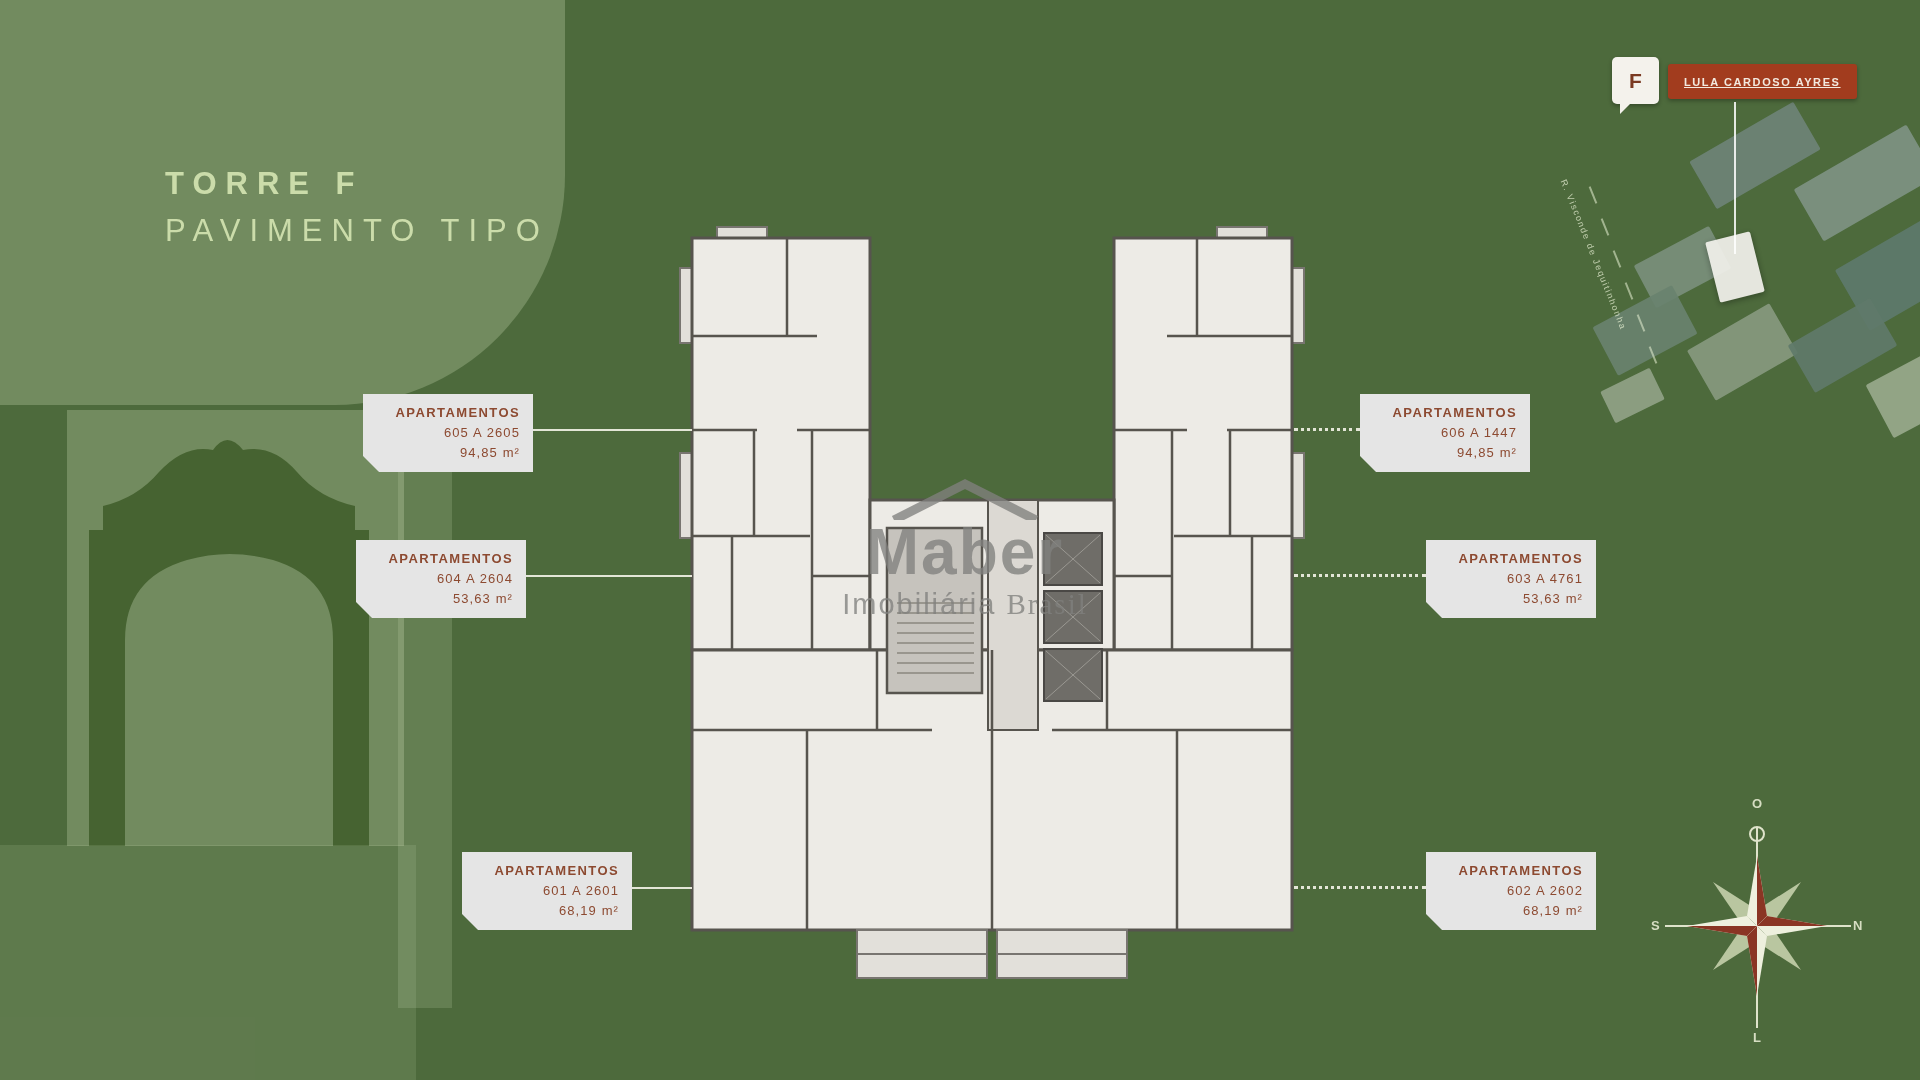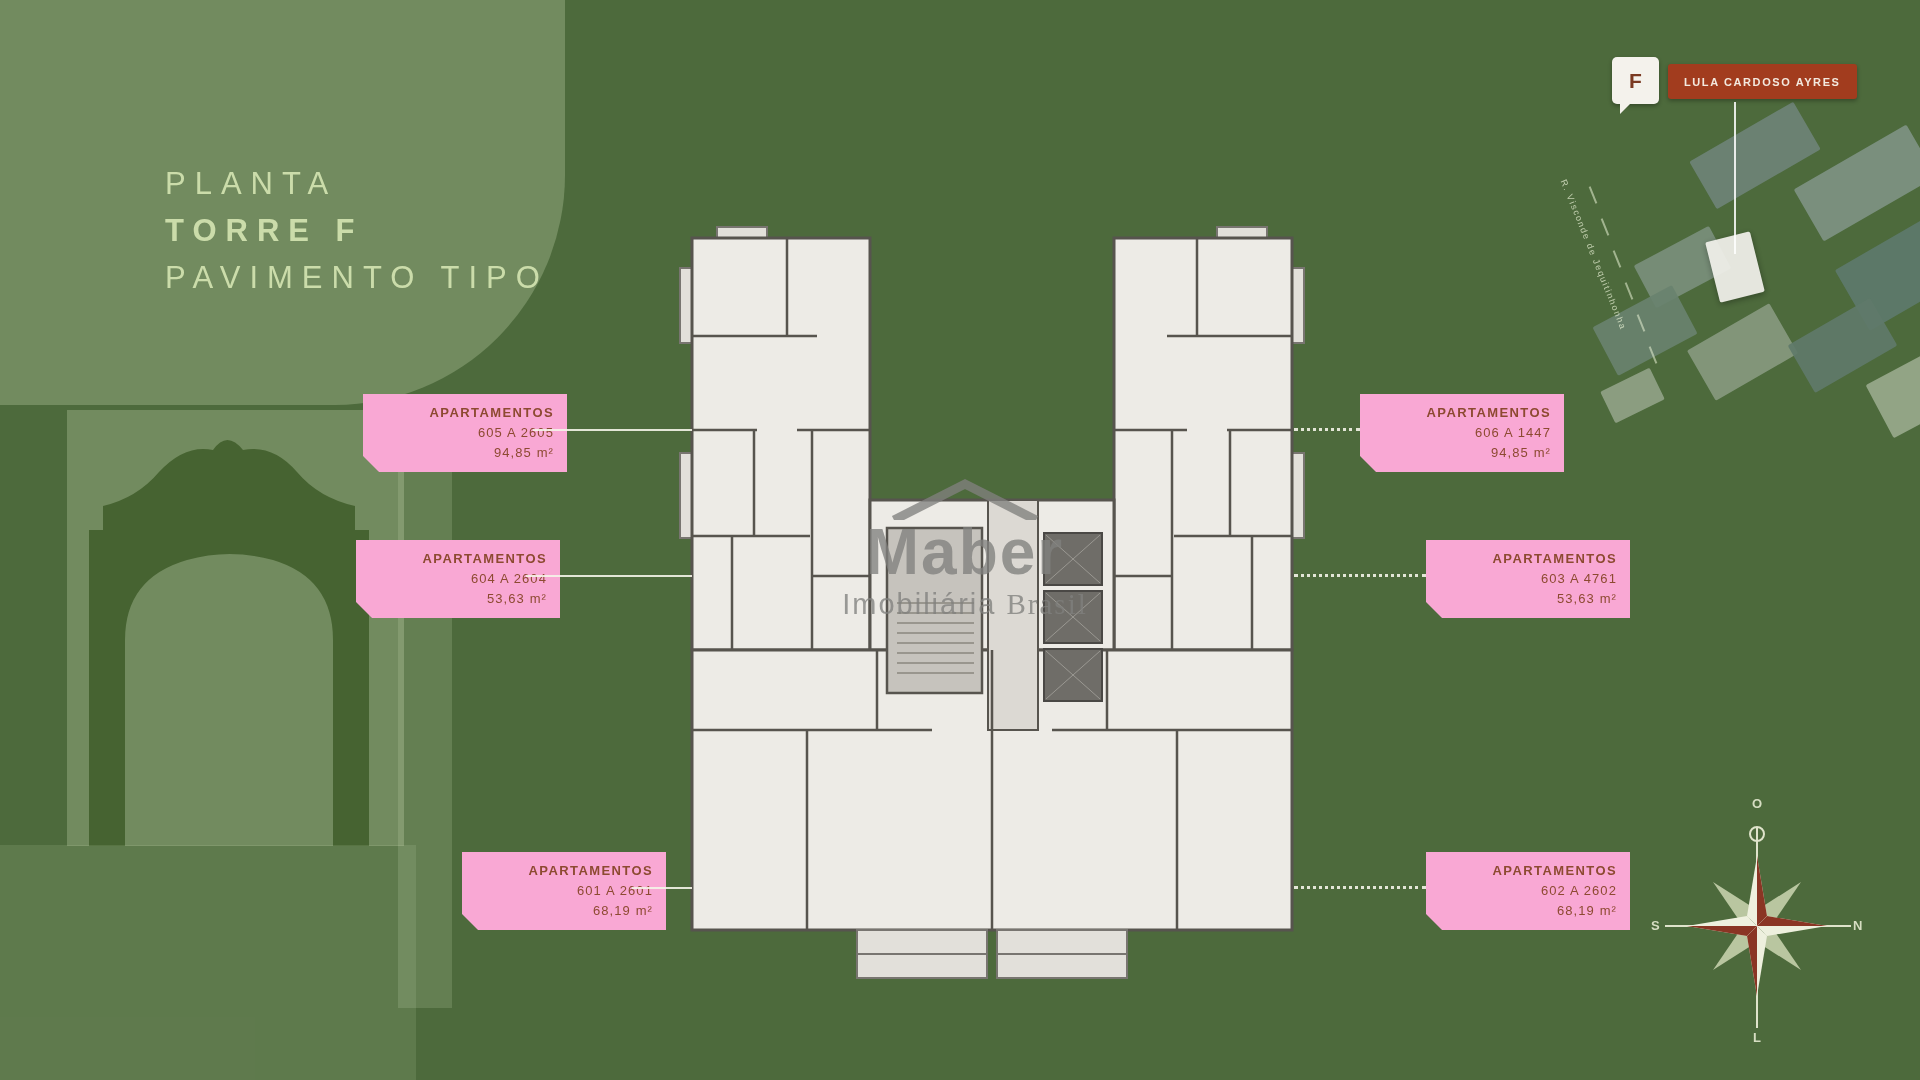--- a/index.html
+++ b/index.html
@@ -26,38 +26,38 @@
   .plan-wrap svg { width:100%; height:100%; display:block; }
 
   
   .watermark { position:absolute; left:780px; top:478px; width:370px; text-align:center; color:rgba(128,128,125,0.78); pointer-events:none; }
   .watermark .roof { display:block; margin:0 auto 2px auto; }
   .watermark .brand { font-size:64px; font-weight:800; letter-spacing:2px; line-height:60px; }
   .watermark .tagline { font-size:29px; letter-spacing:2px; margin-top:6px; }
   .watermark .tagline .it { font-family:"Liberation Serif", serif; }
 
   
-  .callout { position:absolute; width:204px; background:#f9a8d4; color:#8d4a31;
+  .callout { position:absolute; width:170px; background:#e5e5e5; color:#8d4a31;
              font-size:13px; line-height:20px; letter-spacing:1.1px; text-align:right;
              padding:9px 13px 9px 16px; box-shadow:0 2px 5px rgba(0,0,0,0.22);
              clip-path:polygon(16px 100%, 0 calc(100% - 16px), 0 0, 100% 0, 100% 100%); }
   .callout .l1 { font-weight:700; letter-spacing:1.4px; }
   .leader { position:absolute; height:0; border-top:2px solid rgba(244,244,232,0.9); }
   .leader.dotted { border-top-style:dotted; border-top-width:3px; }
 
   
   .pin-badge { position:absolute; left:1612px; top:57px; width:47px; height:47px; background:#f4f2ec;
                border-radius:5px; box-shadow:0 2px 4px rgba(0,0,0,0.3);
                display:flex; align-items:center; justify-content:center; }
   .pin-badge::after { content:""; position:absolute; left:8px; bottom:-10px; border-left:11px solid #f4f2ec;
                       border-bottom:11px solid transparent; }
   .pin-letter { color:#7a3a22; font-weight:800; font-size:21px; }
   .pin-banner { position:absolute; left:1668px; top:64px; height:35px; padding:0 16px; background:#a23c1e;
                 border-radius:3px; display:flex; align-items:center; box-shadow:0 2px 4px rgba(0,0,0,0.3); }
-  .pin-banner span { color:#f3e9df; font-size:11px; font-weight:700; letter-spacing:1.6px; white-space:nowrap; }
+  .pin-banner span { color:#f3e9df; font-size:11px; font-weight:700; letter-spacing:1.6px; white-space:nowrap;text-decoration:underline; }
   .pin-leader { position:absolute; left:1734px; top:102px; width:2px; height:152px; background:rgba(255,255,255,0.85); }
 
   
   .sitemap { position:absolute; left:1545px; top:128px; width:375px; height:310px; }
   .bldg { position:absolute; opacity:0.92; border-radius:2px; }
   .street-label { position:absolute; left:1568px; top:178px; color:rgba(232,240,212,0.75); font-size:9px;
                   letter-spacing:1.5px; transform:rotate(68deg); transform-origin:left top; white-space:nowrap; }
   .street-dash { position:absolute; width:2px; background:rgba(232,240,212,0.55); }
 
   
@@ -74,21 +74,20 @@
     <svg class="arch-svg" viewBox="0 0 337 436">
       <path fill="#466331" d="M36 120 L36 96 Q70 88 92 62 Q118 34 146 40 Q160 20 176 40 Q206 34 230 62 Q252 88 288 96 L288 120
            L302 120 L302 436 L22 436 L22 120 Z
            M58 436 L58 230 Q58 168 120 150 Q162 138 206 150 Q266 168 266 230 L266 436 Z" fill-rule="evenodd"></path>
     </svg>
   </div>
   <div class="bg-shape bg-vstripe"></div>
   <div class="bg-shape bg-bottomleft"></div>
 
   <div class="title-block">
-    <div class="title-line">PLANTA</div>
     <div class="title-line bold">TORRE F</div>
     <div class="title-line">PAVIMENTO TIPO</div>
   </div>
 
   <div class="plan-wrap">
     <svg viewBox="-14 -12 628 766">
 
       <g fill="#e2e0da" stroke="#787570" stroke-width="2">
         <rect x="-12" y="30" width="13" height="75"></rect>
         <rect x="-12" y="215" width="13" height="85"></rect>

